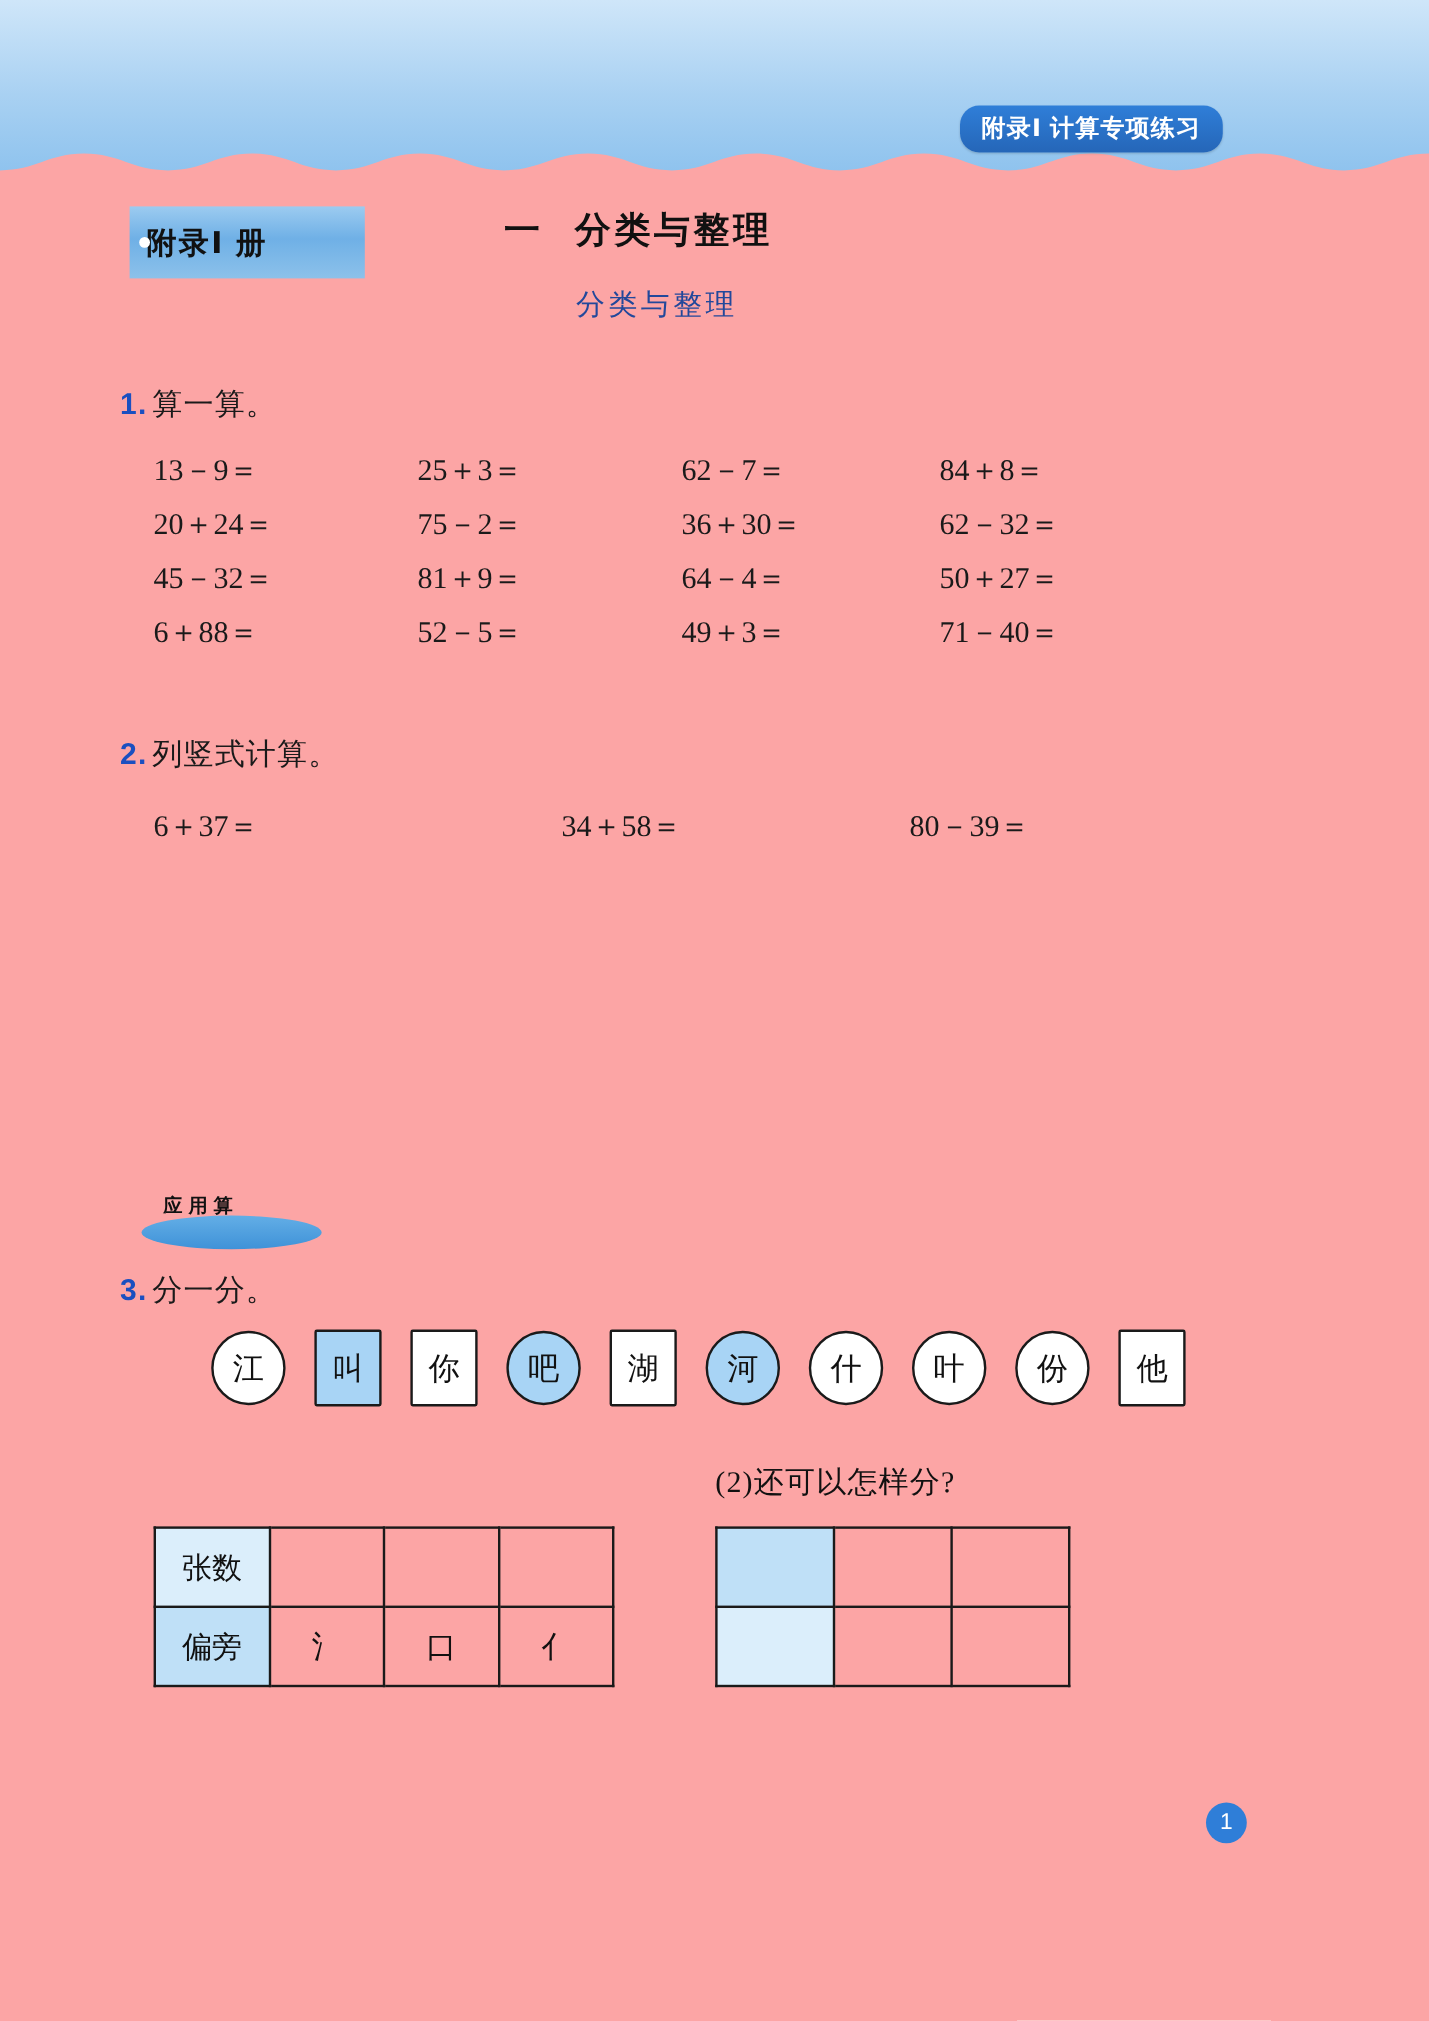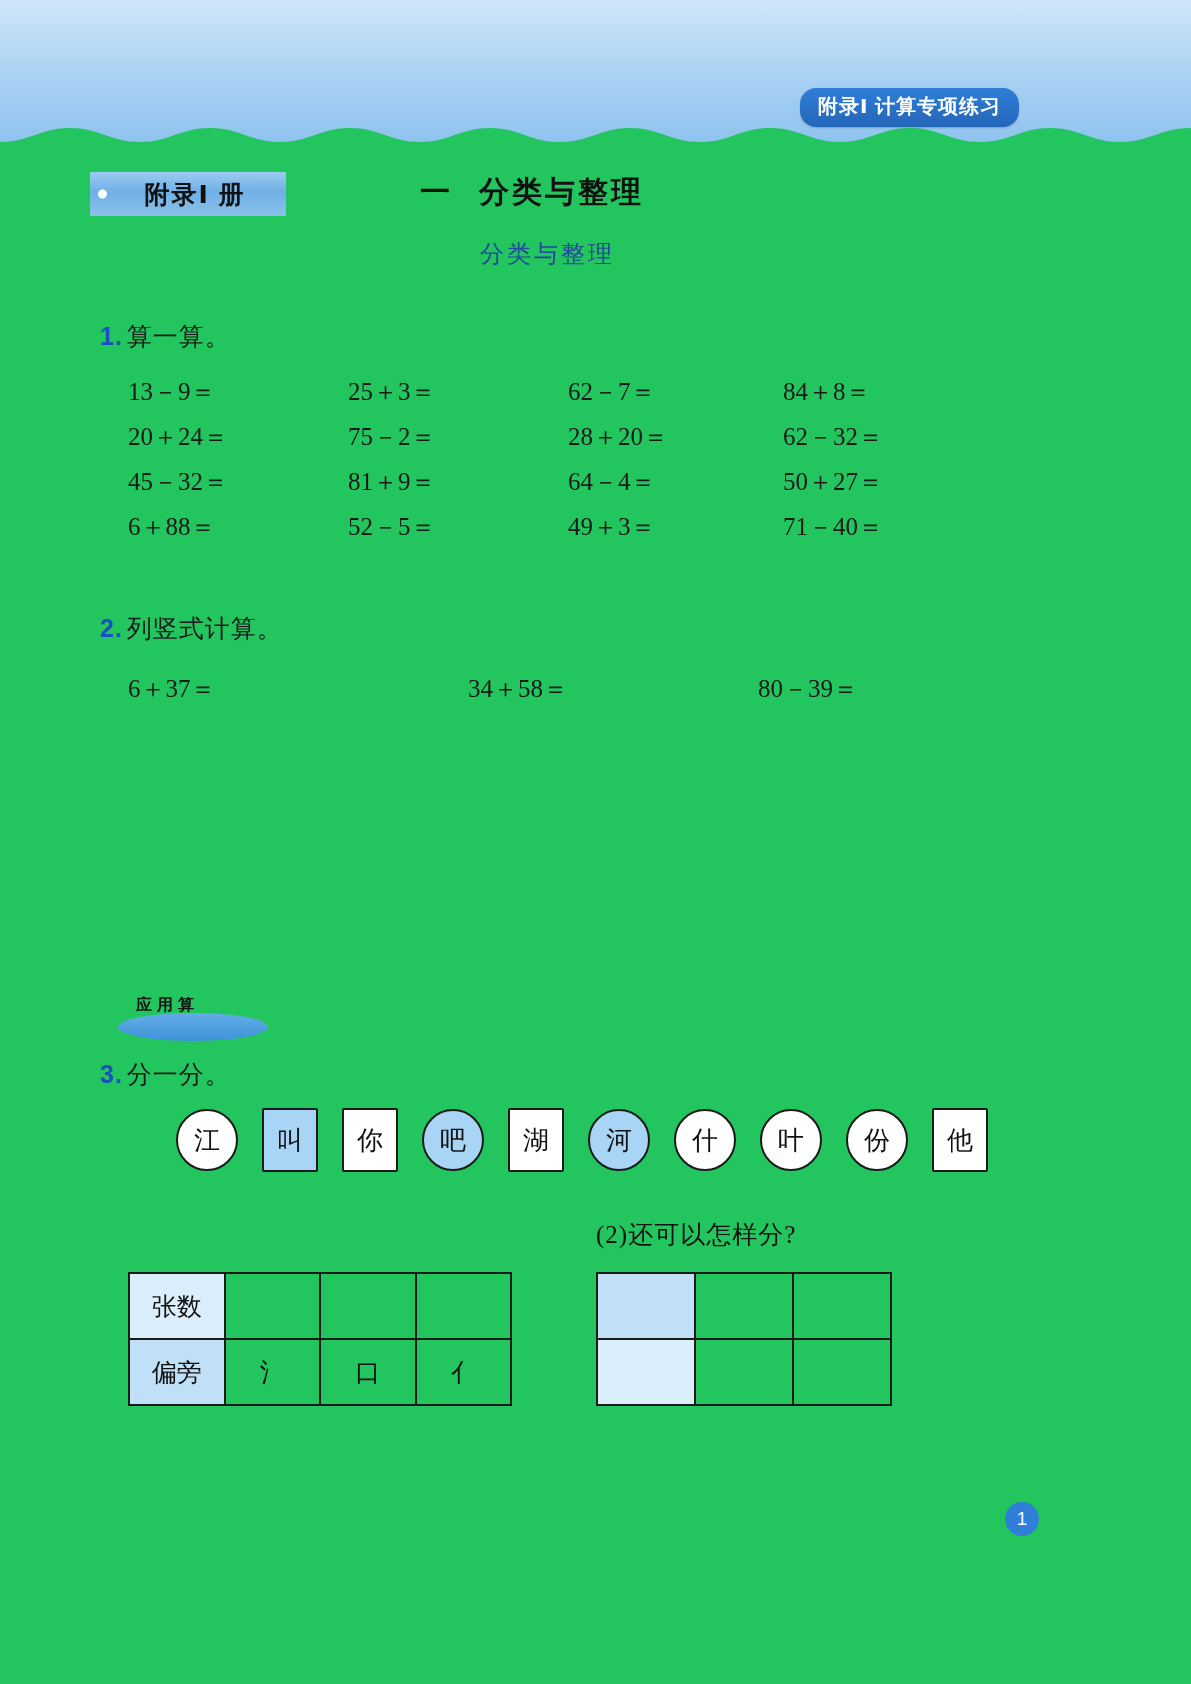--- a/index.html
+++ b/index.html
@@ -10,21 +10,21 @@
   }
   body {
     font-family: "Liberation Serif", "DejaVu Serif", serif;
     color: #1a1a1a;
   }
   #page {
     position: relative;
     width: 1191px;
     height: 1684px;
     overflow: hidden;
-    background: #22c55e;
+    background: #fca5a5;
   }
 
   
   .topband {
     position: absolute;
     left: 0; top: 0;
     width: 1191px;
     height: 152px;
     overflow: hidden;
   }
@@ -42,28 +42,28 @@
     font-weight: bold;
     font-size: 20px;
     letter-spacing: 1px;
     white-space: nowrap;
     box-shadow: 0 1px 2px rgba(0,0,0,.18);
   }
 
   
   .tag {
     position: absolute;
-    left: 90px;
+    left: 108px;
     top: 172px;
     width: 196px;
-    height: 44px;
+    height: 60px;
     background: linear-gradient(180deg,#9ccbf0 0%, #6fb0e6 45%, #8cc1ea 100%);
     display: flex;
     align-items: center;
-    justify-content: center;
+    justify-content: flex-start;
   }
   .tag-hole {
     position: absolute;
     left: 8px;
     top: 50%;
     transform: translateY(-50%);
     width: 9px; height: 9px;
     border-radius: 50%;
     background: #ffffff;
   }
@@ -291,21 +291,21 @@
     <span class="qnum">1.</span><span class="qtext">算一算。</span>
   </div>
 
   <div class="expr-grid" style="left:128px; top:375px;">
     <span class="expr">13－9＝</span>
     <span class="expr">25＋3＝</span>
     <span class="expr">62－7＝</span>
     <span class="expr">84＋8＝</span>
     <span class="expr">20＋24＝</span>
     <span class="expr">75－2＝</span>
-    <span class="expr">28＋20＝</span>
+    <span class="expr">36＋30＝</span>
     <span class="expr">62－32＝</span>
     <span class="expr">45－32＝</span>
     <span class="expr">81＋9＝</span>
     <span class="expr">64－4＝</span>
     <span class="expr">50＋27＝</span>
     <span class="expr">6＋88＝</span>
     <span class="expr">52－5＝</span>
     <span class="expr">49＋3＝</span>
     <span class="expr">71－40＝</span>
   </div>

